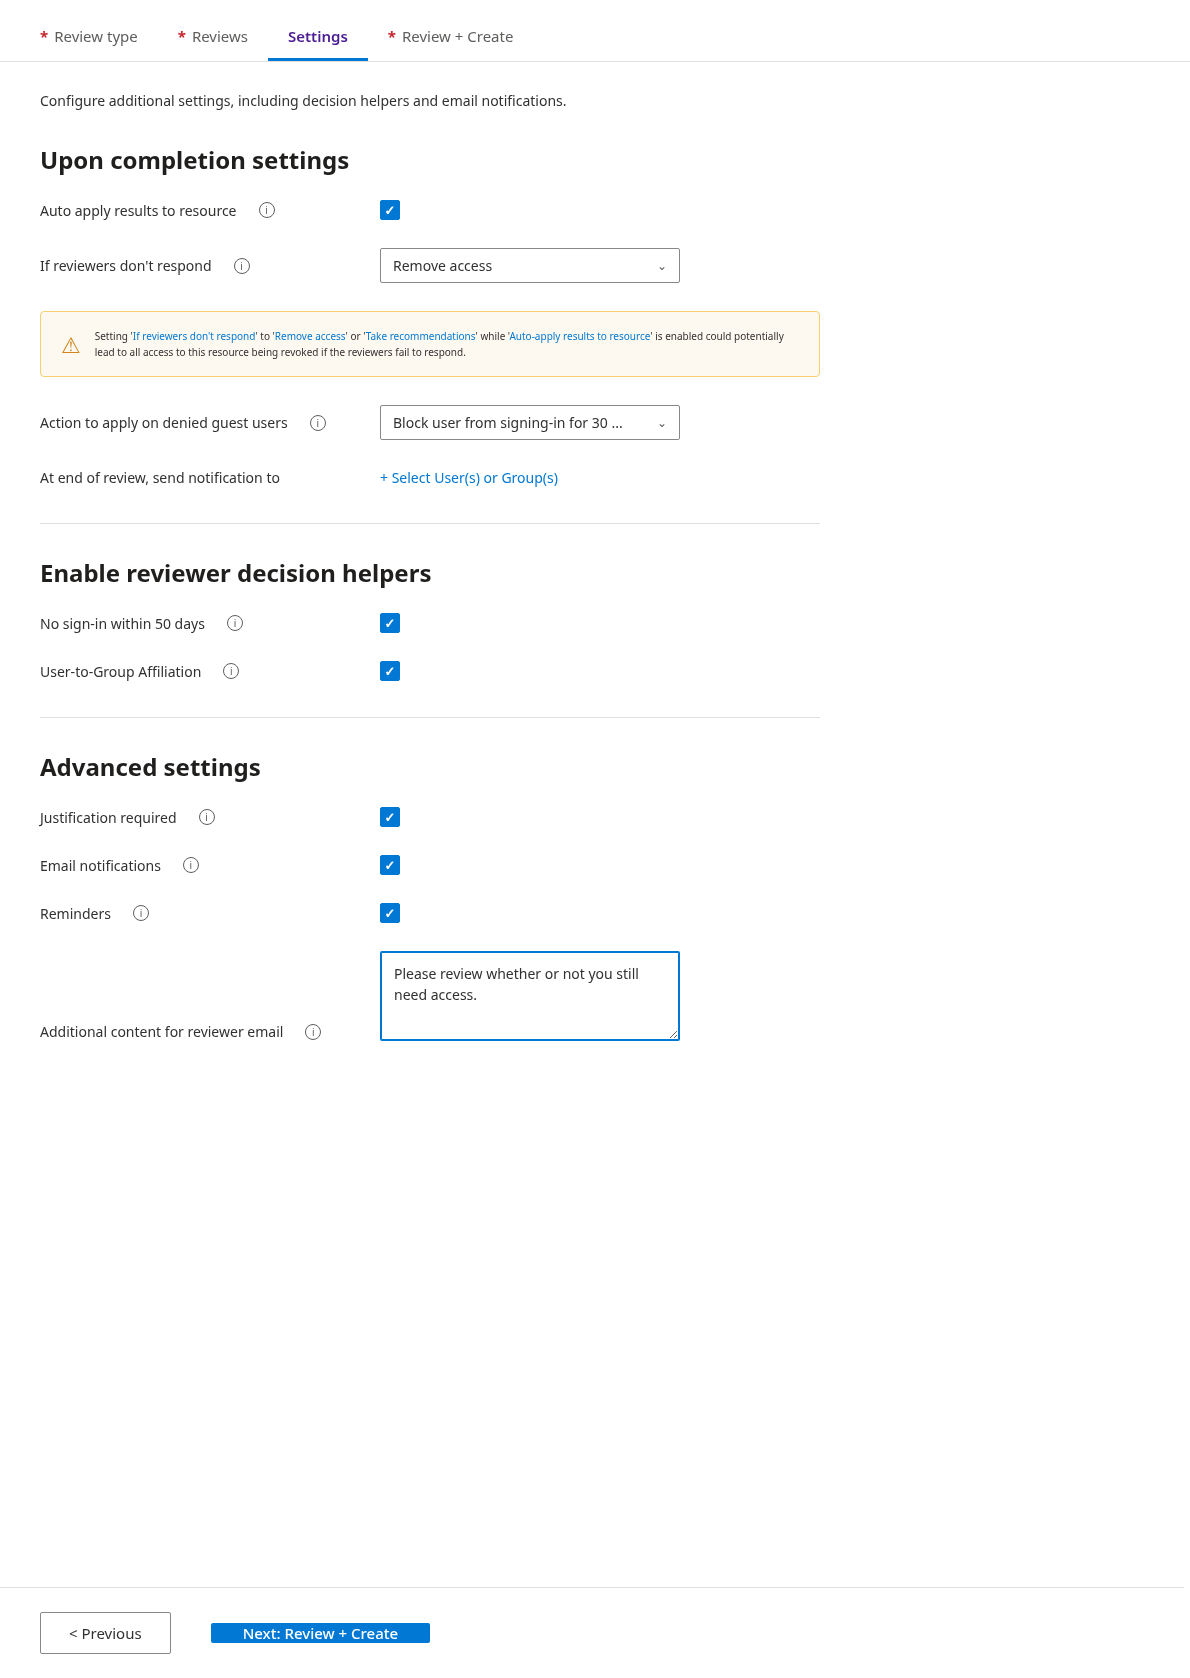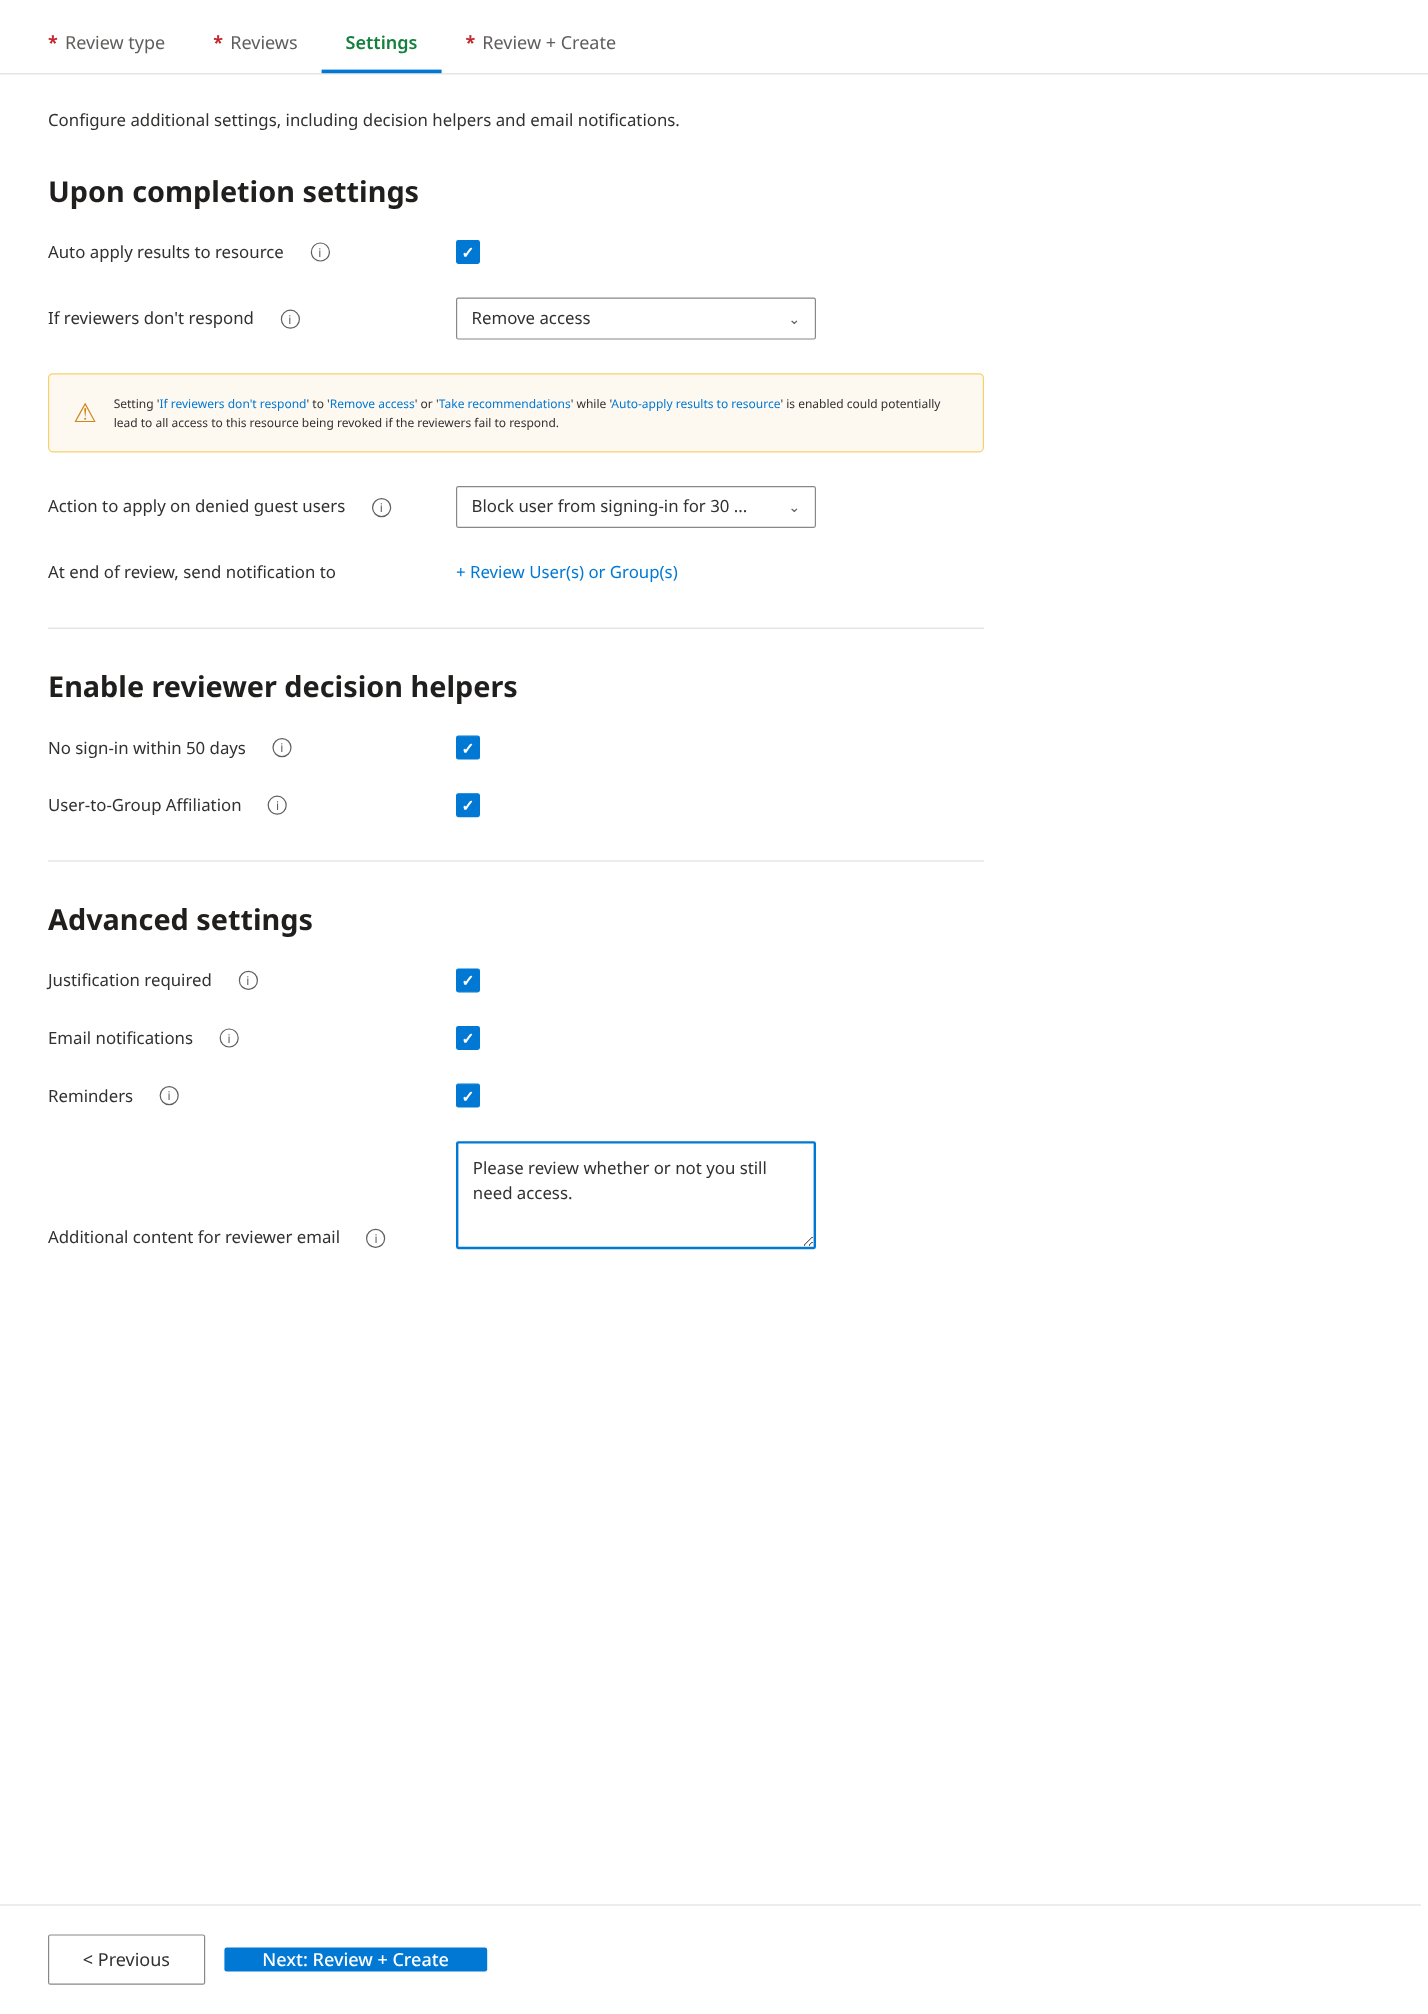--- a/index.html
+++ b/index.html
@@ -29,21 +29,21 @@
       color: #605e5c;
       cursor: pointer;
       border-bottom: 3px solid transparent;
       white-space: nowrap;
     }
     .nav-tab .required-star {
       color: #c4262e;
       font-weight: bold;
     }
     .nav-tab.active {
-      color: #15803d;
+      color: #4c1d95;
       border-bottom: 3px solid #0078d4;
       font-weight: 600;
     }
 
     
     .main-content {
       padding: 28px 40px;
       max-width: 860px;
     }
 
@@ -207,20 +207,21 @@
     .btn-next {
       padding: 0 32px;
       background: #0078d4;
       color: #fff;
       font-size: 15px;
       cursor: pointer;
       border: none;
       border-radius: 2px;
       font-family: inherit;
       font-weight: 500;
+      margin-left: 24px;
     }
 
     .divider {
       border: none;
       border-top: 1px solid #e1dfdd;
       margin: 8px 0 32px 0;
     }
   </style>
 </head>
 <body>
@@ -286,21 +287,21 @@
       <div class="select-dropdown">
         <span>Block user from signing-in for 30 ...</span>
         <span class="chevron">⌄</span>
       </div>
     </div>
 
     <div class="setting-row">
       <div class="setting-label">
         <span>At end of review, send notification to</span>
       </div>
-      <a class="link-action">+ Review User(s) or Group(s)</a>
+      <a class="link-action">+ Select User(s) or Group(s)</a>
     </div>
   </div>
 
   <hr class="divider">
 
   <div class="section-gap">
     <h2 class="section-title">Enable reviewer decision helpers</h2>
 
     <div class="setting-row">
       <div class="setting-label">

